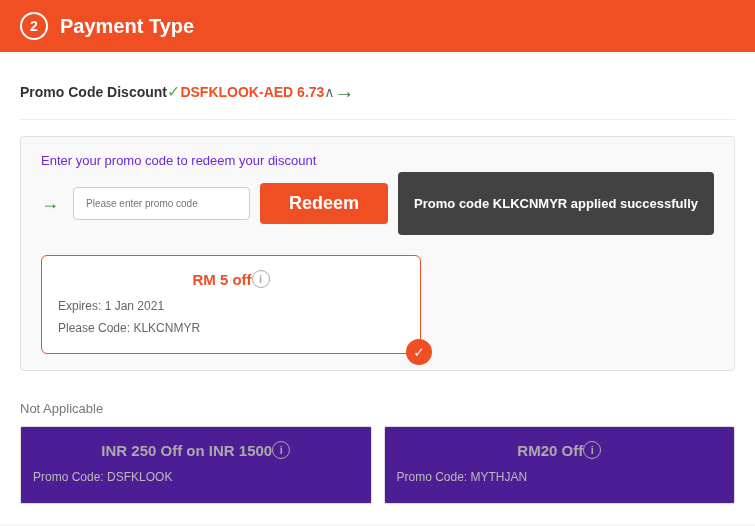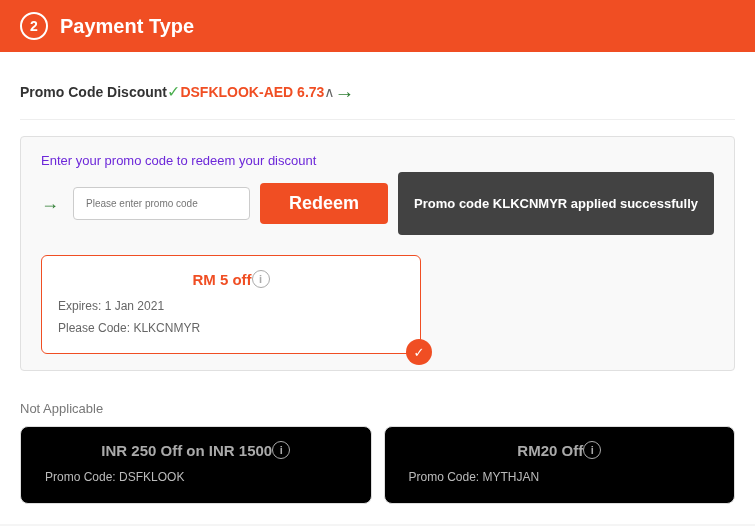--- a/index.html
+++ b/index.html
@@ -224,23 +224,23 @@
     }
 
     .not-applicable-grid {
       display: grid;
       grid-template-columns: 1fr 1fr;
       gap: 12px;
     }
 
     .not-applicable-card {
       border: 1px solid #ddd;
-      border-radius: 8px;
-      padding: 14px 24px;
-      background: #000000;
+      border-radius: 2px;
+      padding: 14px 12px;
+      background: #4c1d95;
     }
   </style>
 </head>
 <body>
 
 <div class="header">
   <div class="header-circle">
     <span>2</span>
   </div>
   <span class="header-title">Payment Type</span>

